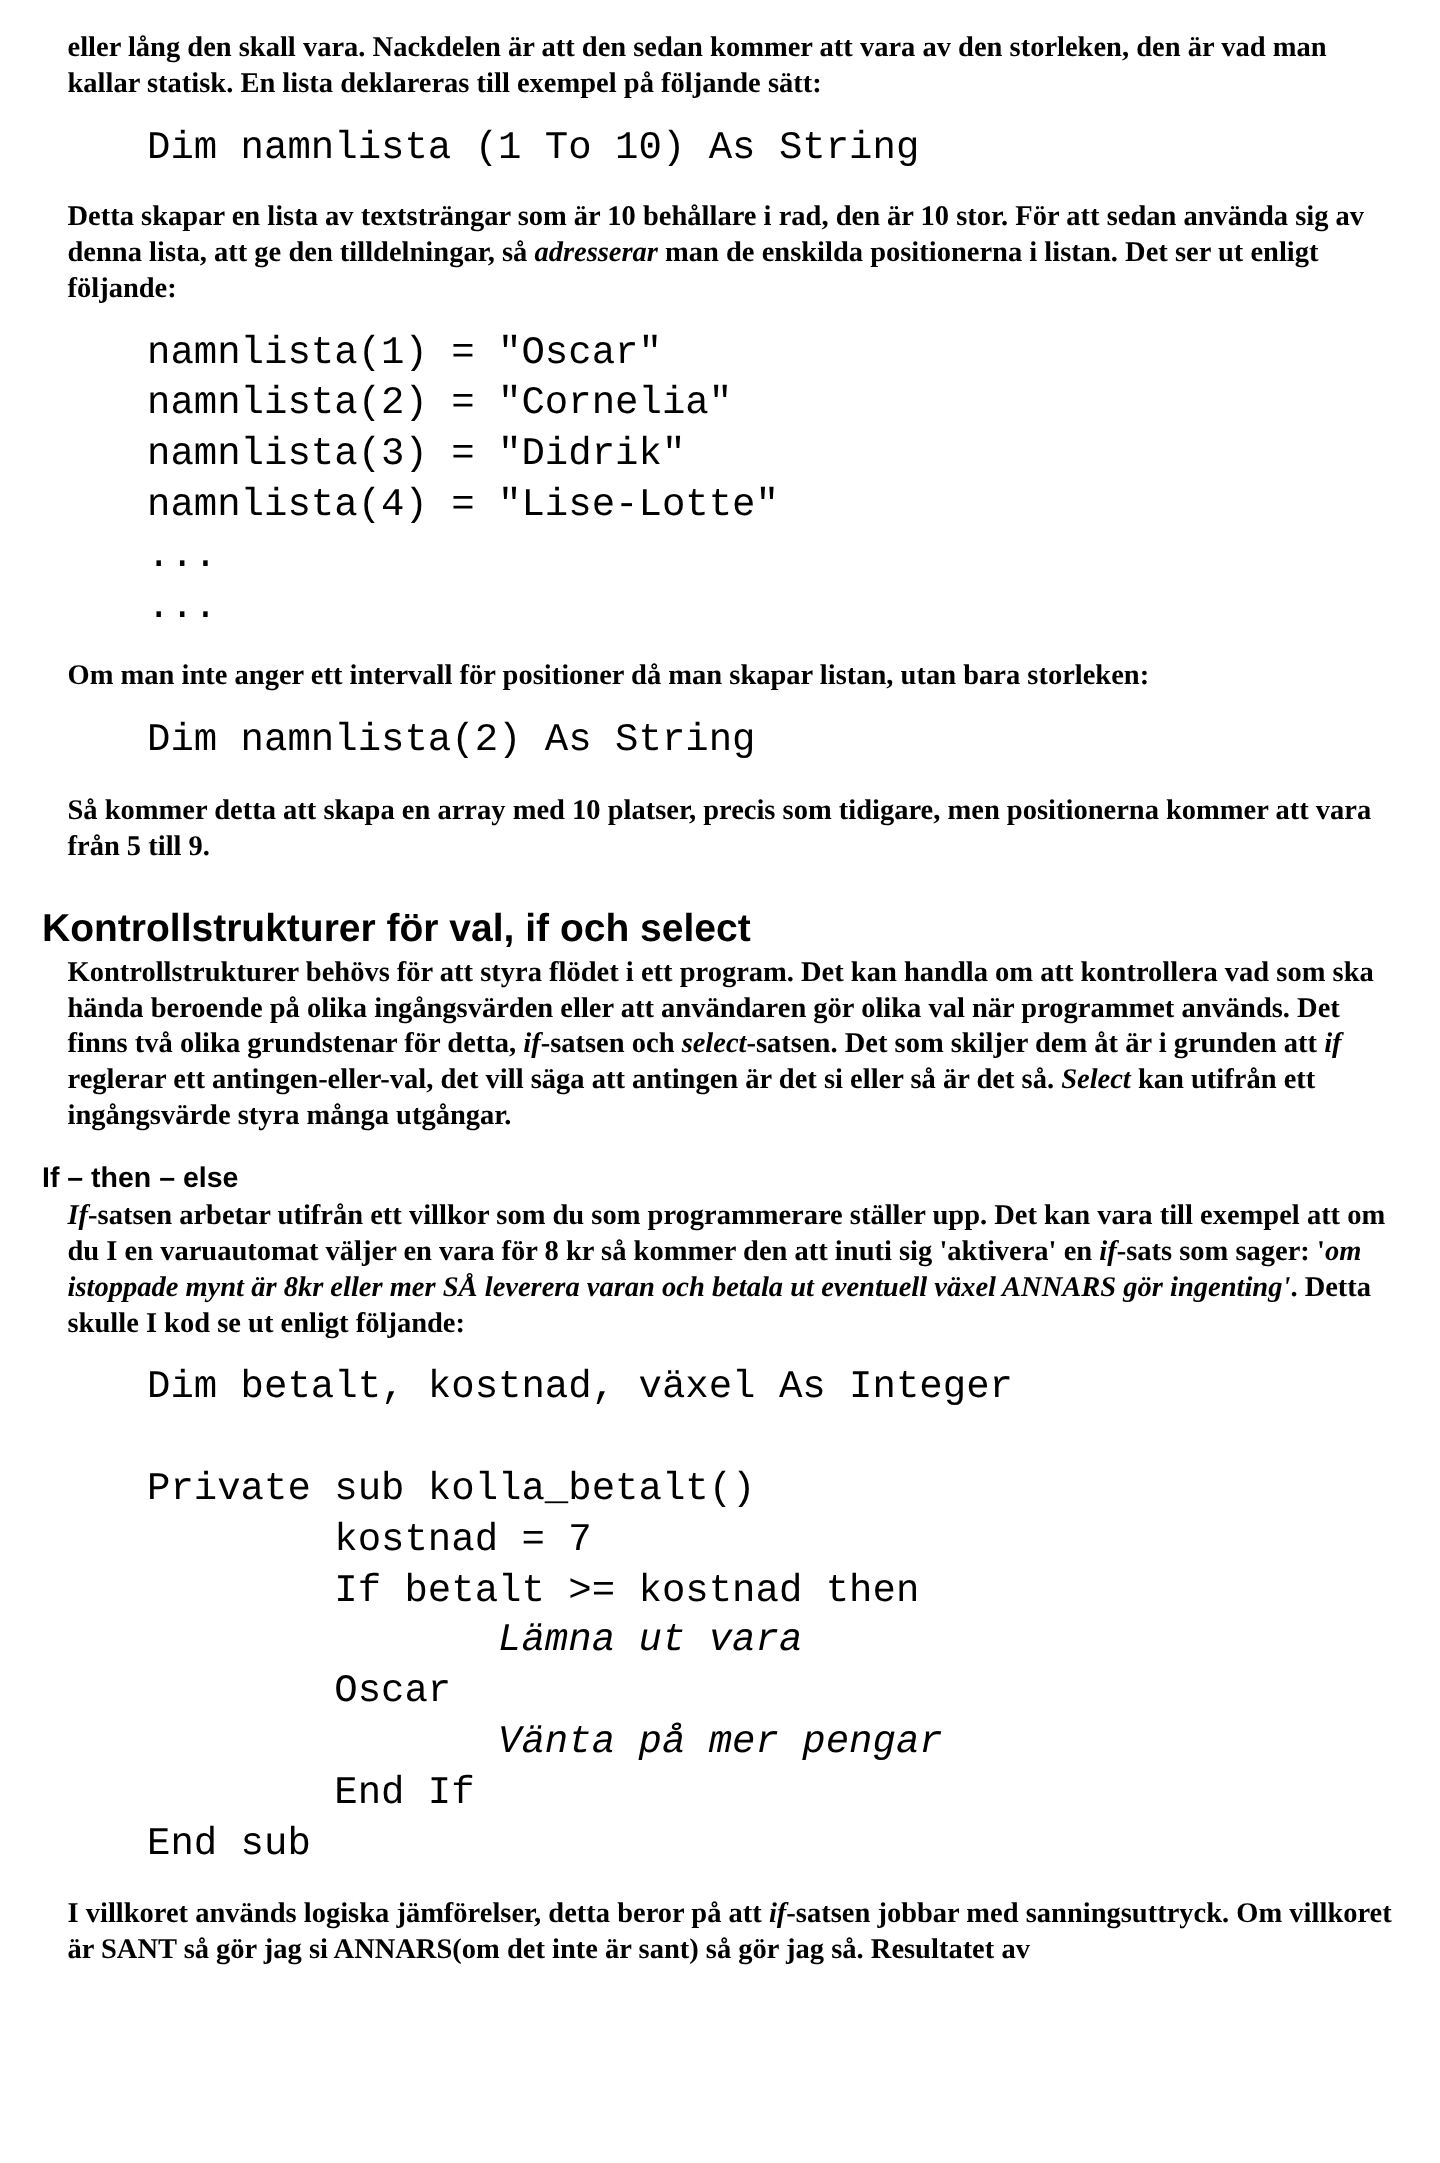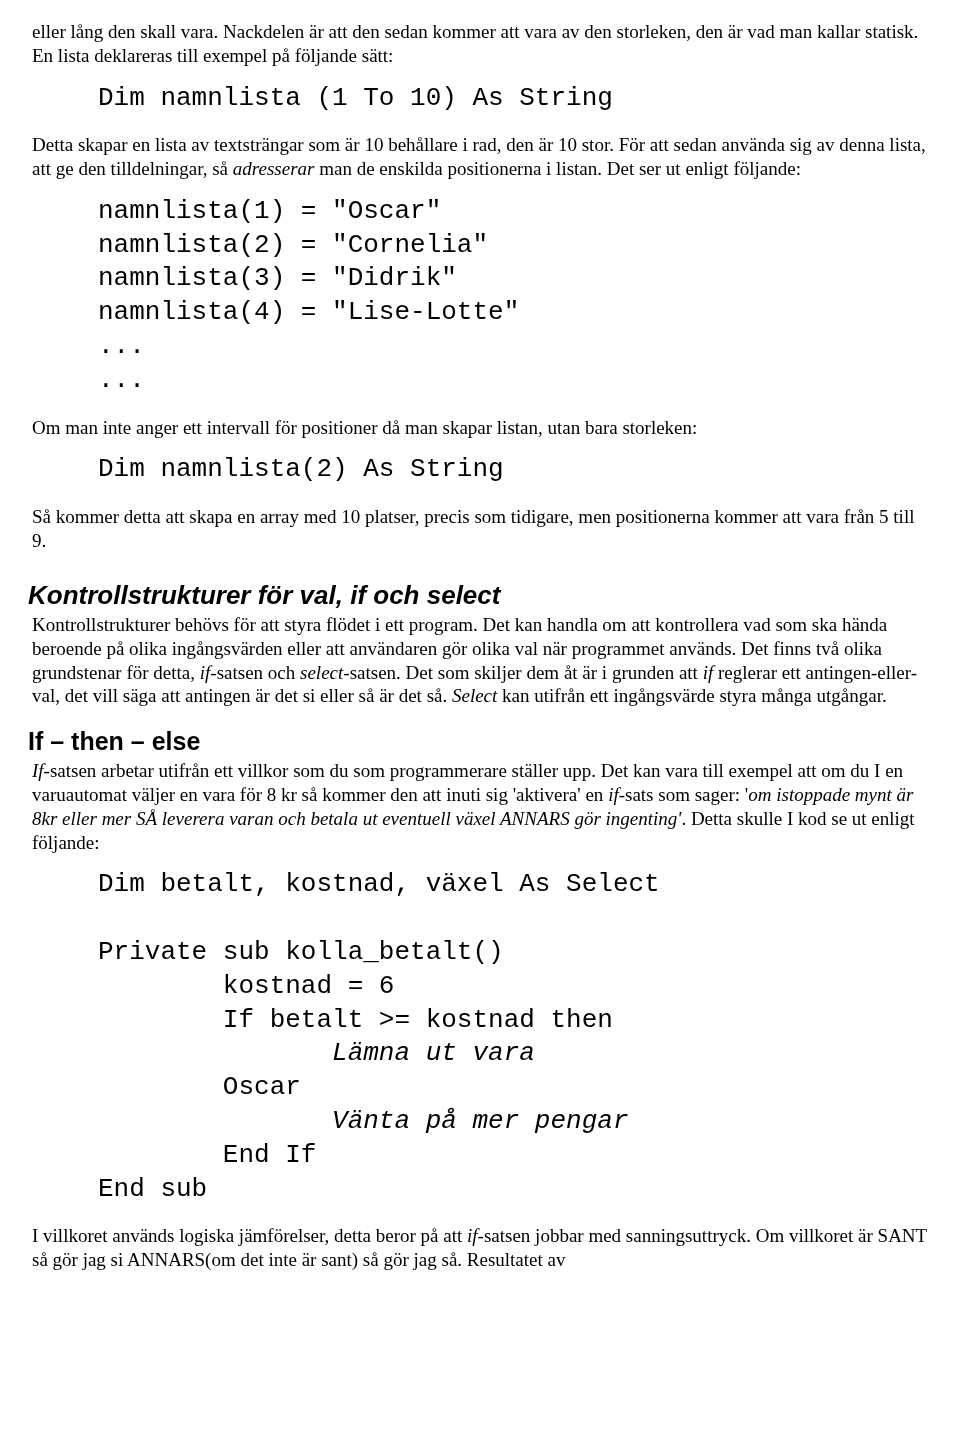--- a/index.html
+++ b/index.html
@@ -7,40 +7,40 @@
     font-size: 19px;
     line-height: 1.25;
     color: #000;
     background: #fff;
     margin: 0;
     padding: 20px 28px 28px 28px;
     width: 960px;
     box-sizing: border-box;
   }
   p {
-    margin: 0 0 14px 4px;
+    margin: 0 0 14px 17px;
+    font-weight: bold;
   }
   .code-block {
     font-family: "Courier New", Courier, monospace;
     font-size: 26px;
     white-space: pre;
     margin: 6px 0 18px 70px;
     line-height: 1.3;
   }
   h2 {
     font-family: Arial, Helvetica, sans-serif;
     font-weight: bold;
-    font-style: italic;
     font-size: 26px;
     margin: 26px 0 2px 0;
   }
   h3 {
     font-family: Arial, Helvetica, sans-serif;
     font-weight: bold;
-    font-size: 25px;
+    font-size: 19px;
     margin: 18px 0 2px 0;
   }
   .italic { font-style: italic; }
 </style>
 </head>
 <body>
 
 <p>eller lång den skall vara. Nackdelen är att den sedan kommer att vara av den storleken, den är vad man kallar statisk. En lista deklareras till exempel på följande sätt:</p>
 
 <div class="code-block">Dim namnlista (1 To 10) As String</div>
@@ -67,24 +67,24 @@
 <p>
   <span>Kontrollstrukturer behövs för att styra flödet i ett program. Det kan handla om att kontrollera vad som ska hända beroende på olika ingångsvärden eller att användaren gör olika val när programmet används. Det finns två olika grundstenar för detta, </span><span class="italic">if</span><span>-satsen och </span><span class="italic">select</span><span>-satsen. Det som skiljer dem åt är i grunden att </span><span class="italic">if</span><span> reglerar ett antingen-eller-val, det vill säga att antingen är det si eller så är det så. </span><span class="italic">Select</span><span> kan utifrån ett ingångsvärde styra många utgångar.</span>
 </p>
 
 <h3>If – then – else</h3>
 
 <p>
   <span class="italic">If</span><span>-satsen arbetar utifrån ett villkor som du som programmerare ställer upp. Det kan vara till exempel att om du I en varuautomat väljer en vara för 8 kr så kommer den att inuti sig 'aktivera' en </span><span class="italic">if</span><span>-sats som sager: '</span><span class="italic">om istoppade mynt är 8kr eller mer SÅ leverera varan och betala ut eventuell växel ANNARS gör ingenting'</span><span>. Detta skulle I kod se ut enligt följande:</span>
 </p>
 
-<div class="code-block"><span>Dim betalt, kostnad, växel As Select</span>
+<div class="code-block"><span>Dim betalt, kostnad, växel As Integer</span>
 
 <span>Private sub kolla_betalt()</span>
-<span>        kostnad = 6</span>
+<span>        kostnad = 7</span>
 <span>        If betalt &gt;= kostnad then</span>
 <span class="italic">               Lämna ut vara</span>
 <span>        Oscar</span>
 <span class="italic">               Vänta på mer pengar</span>
 <span>        End If</span>
 <span>End sub</span></div>
 
 <p>
   <span>I villkoret används logiska jämförelser, detta beror på att </span><span class="italic">if</span><span>-satsen jobbar med sanningsuttryck. Om villkoret är SANT så gör jag si ANNARS(om det inte är sant) så gör jag så. Resultatet av</span>
 </p>

